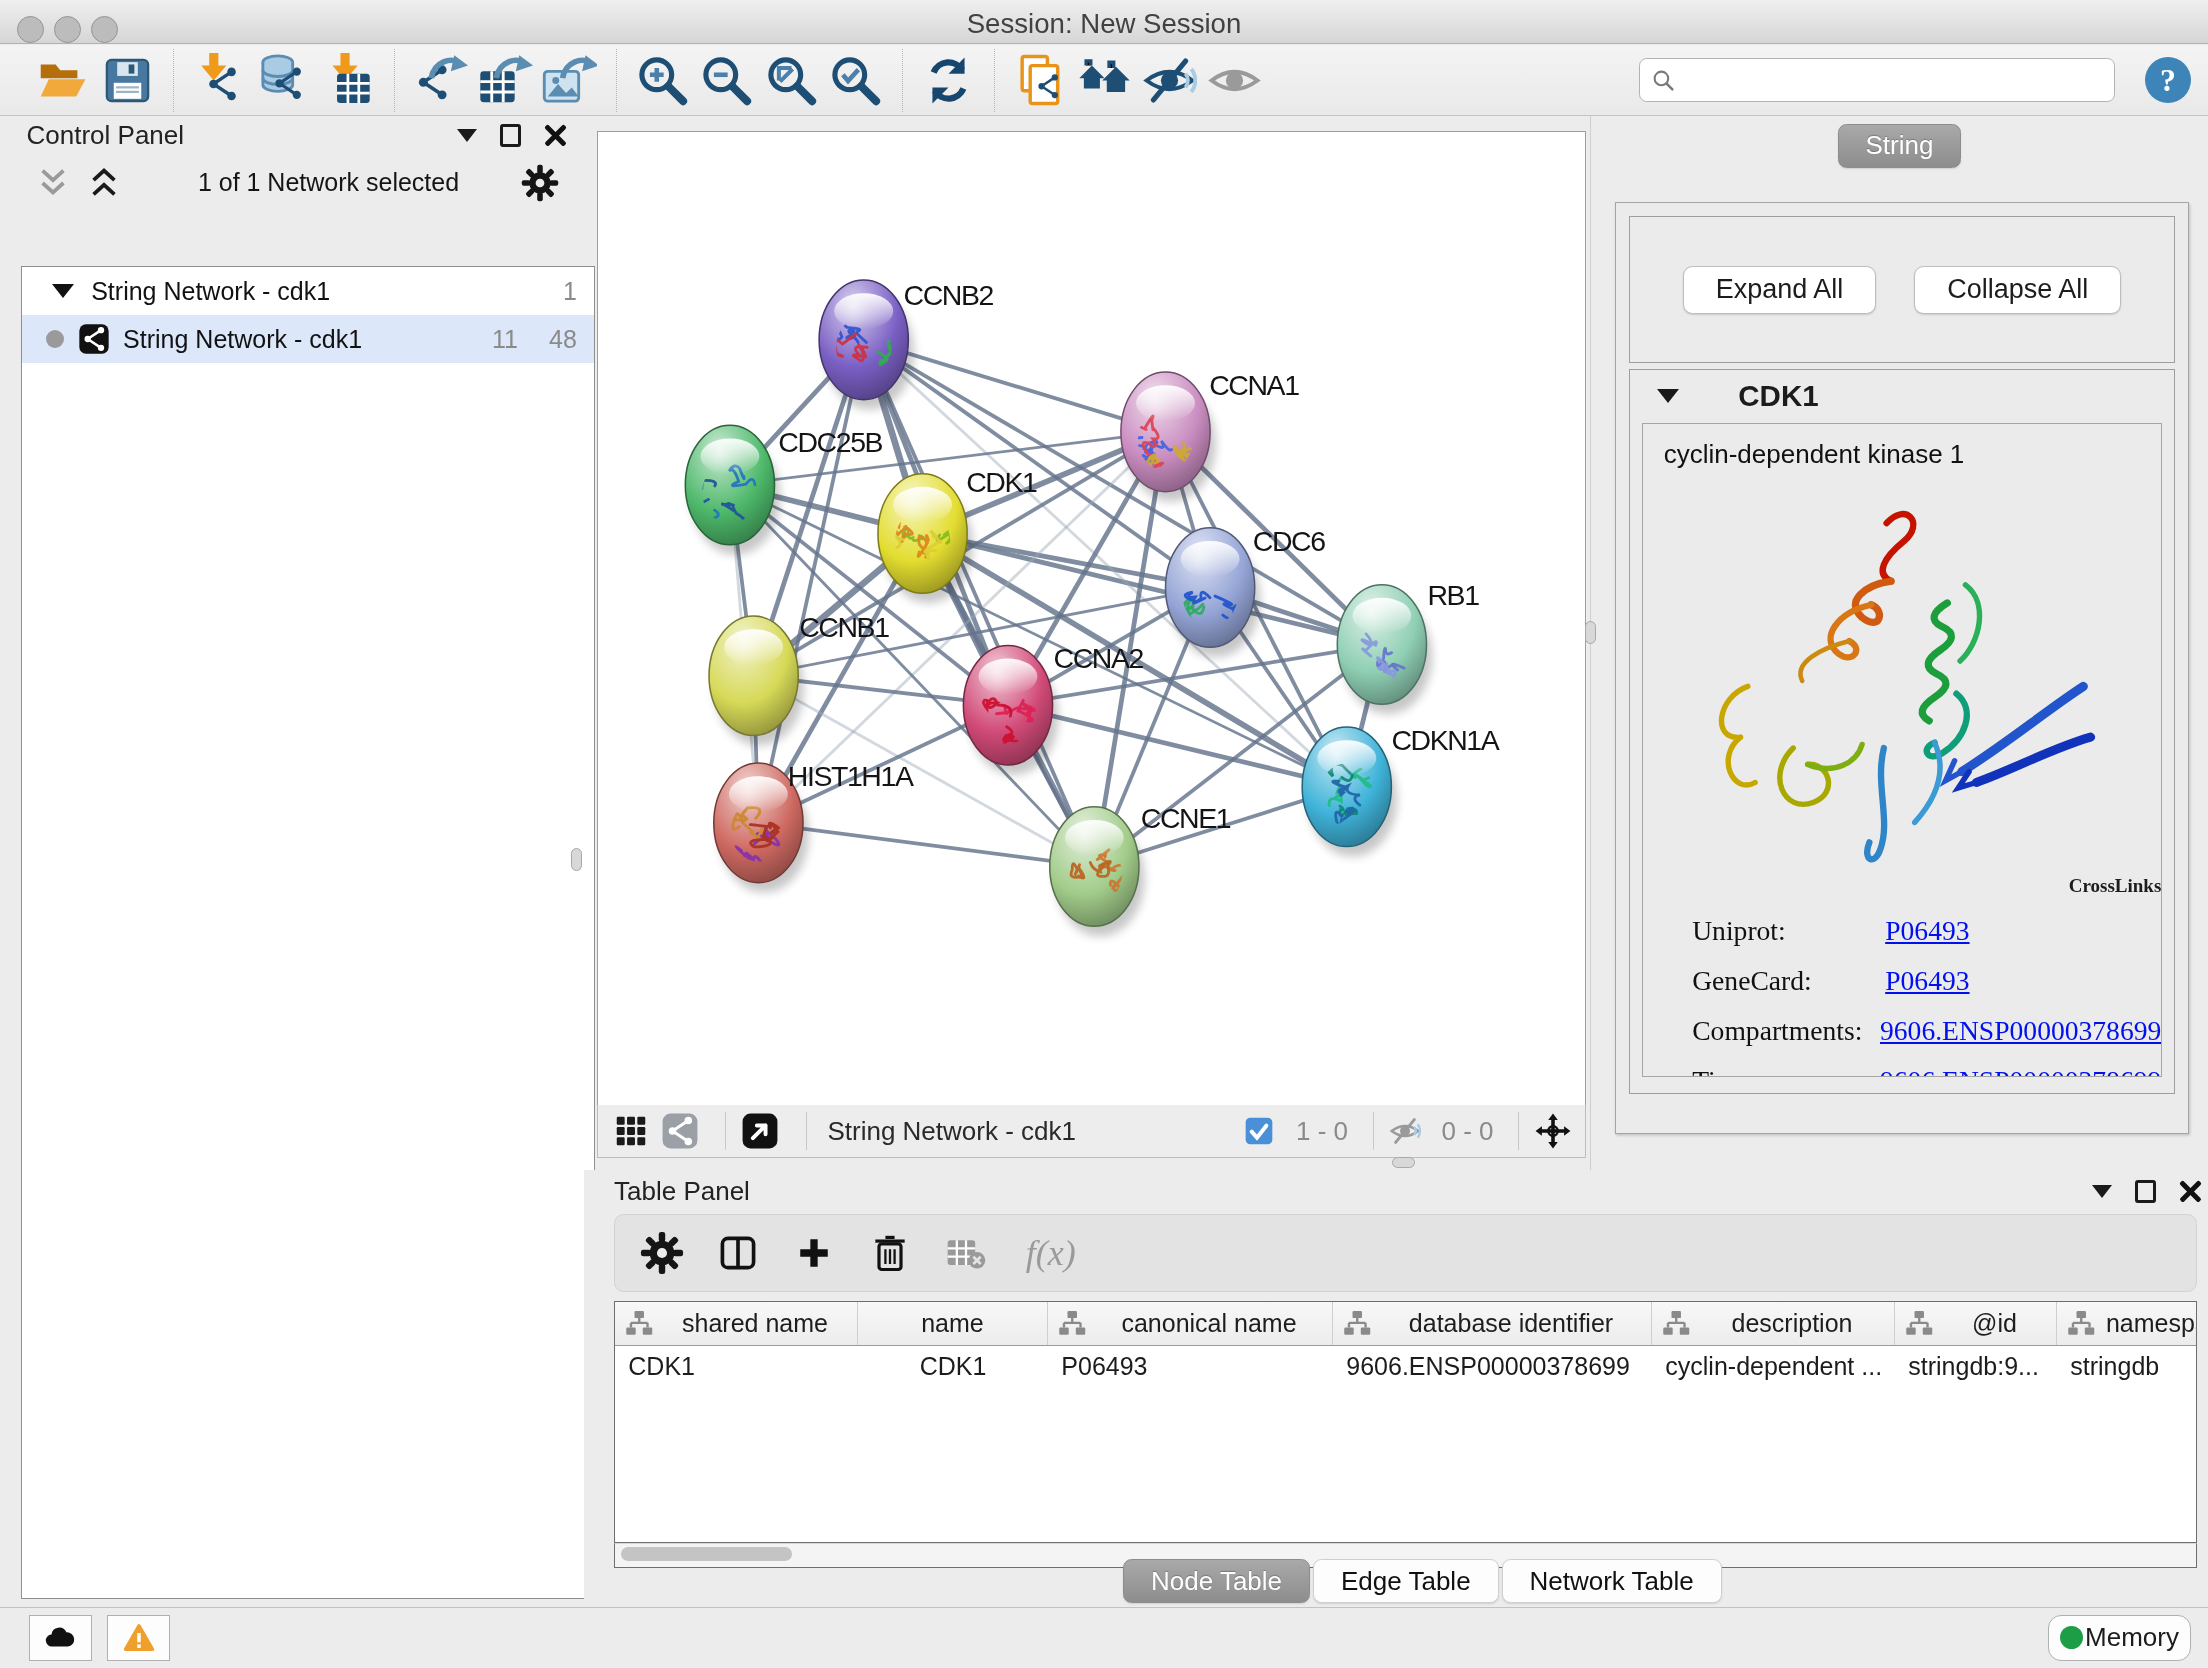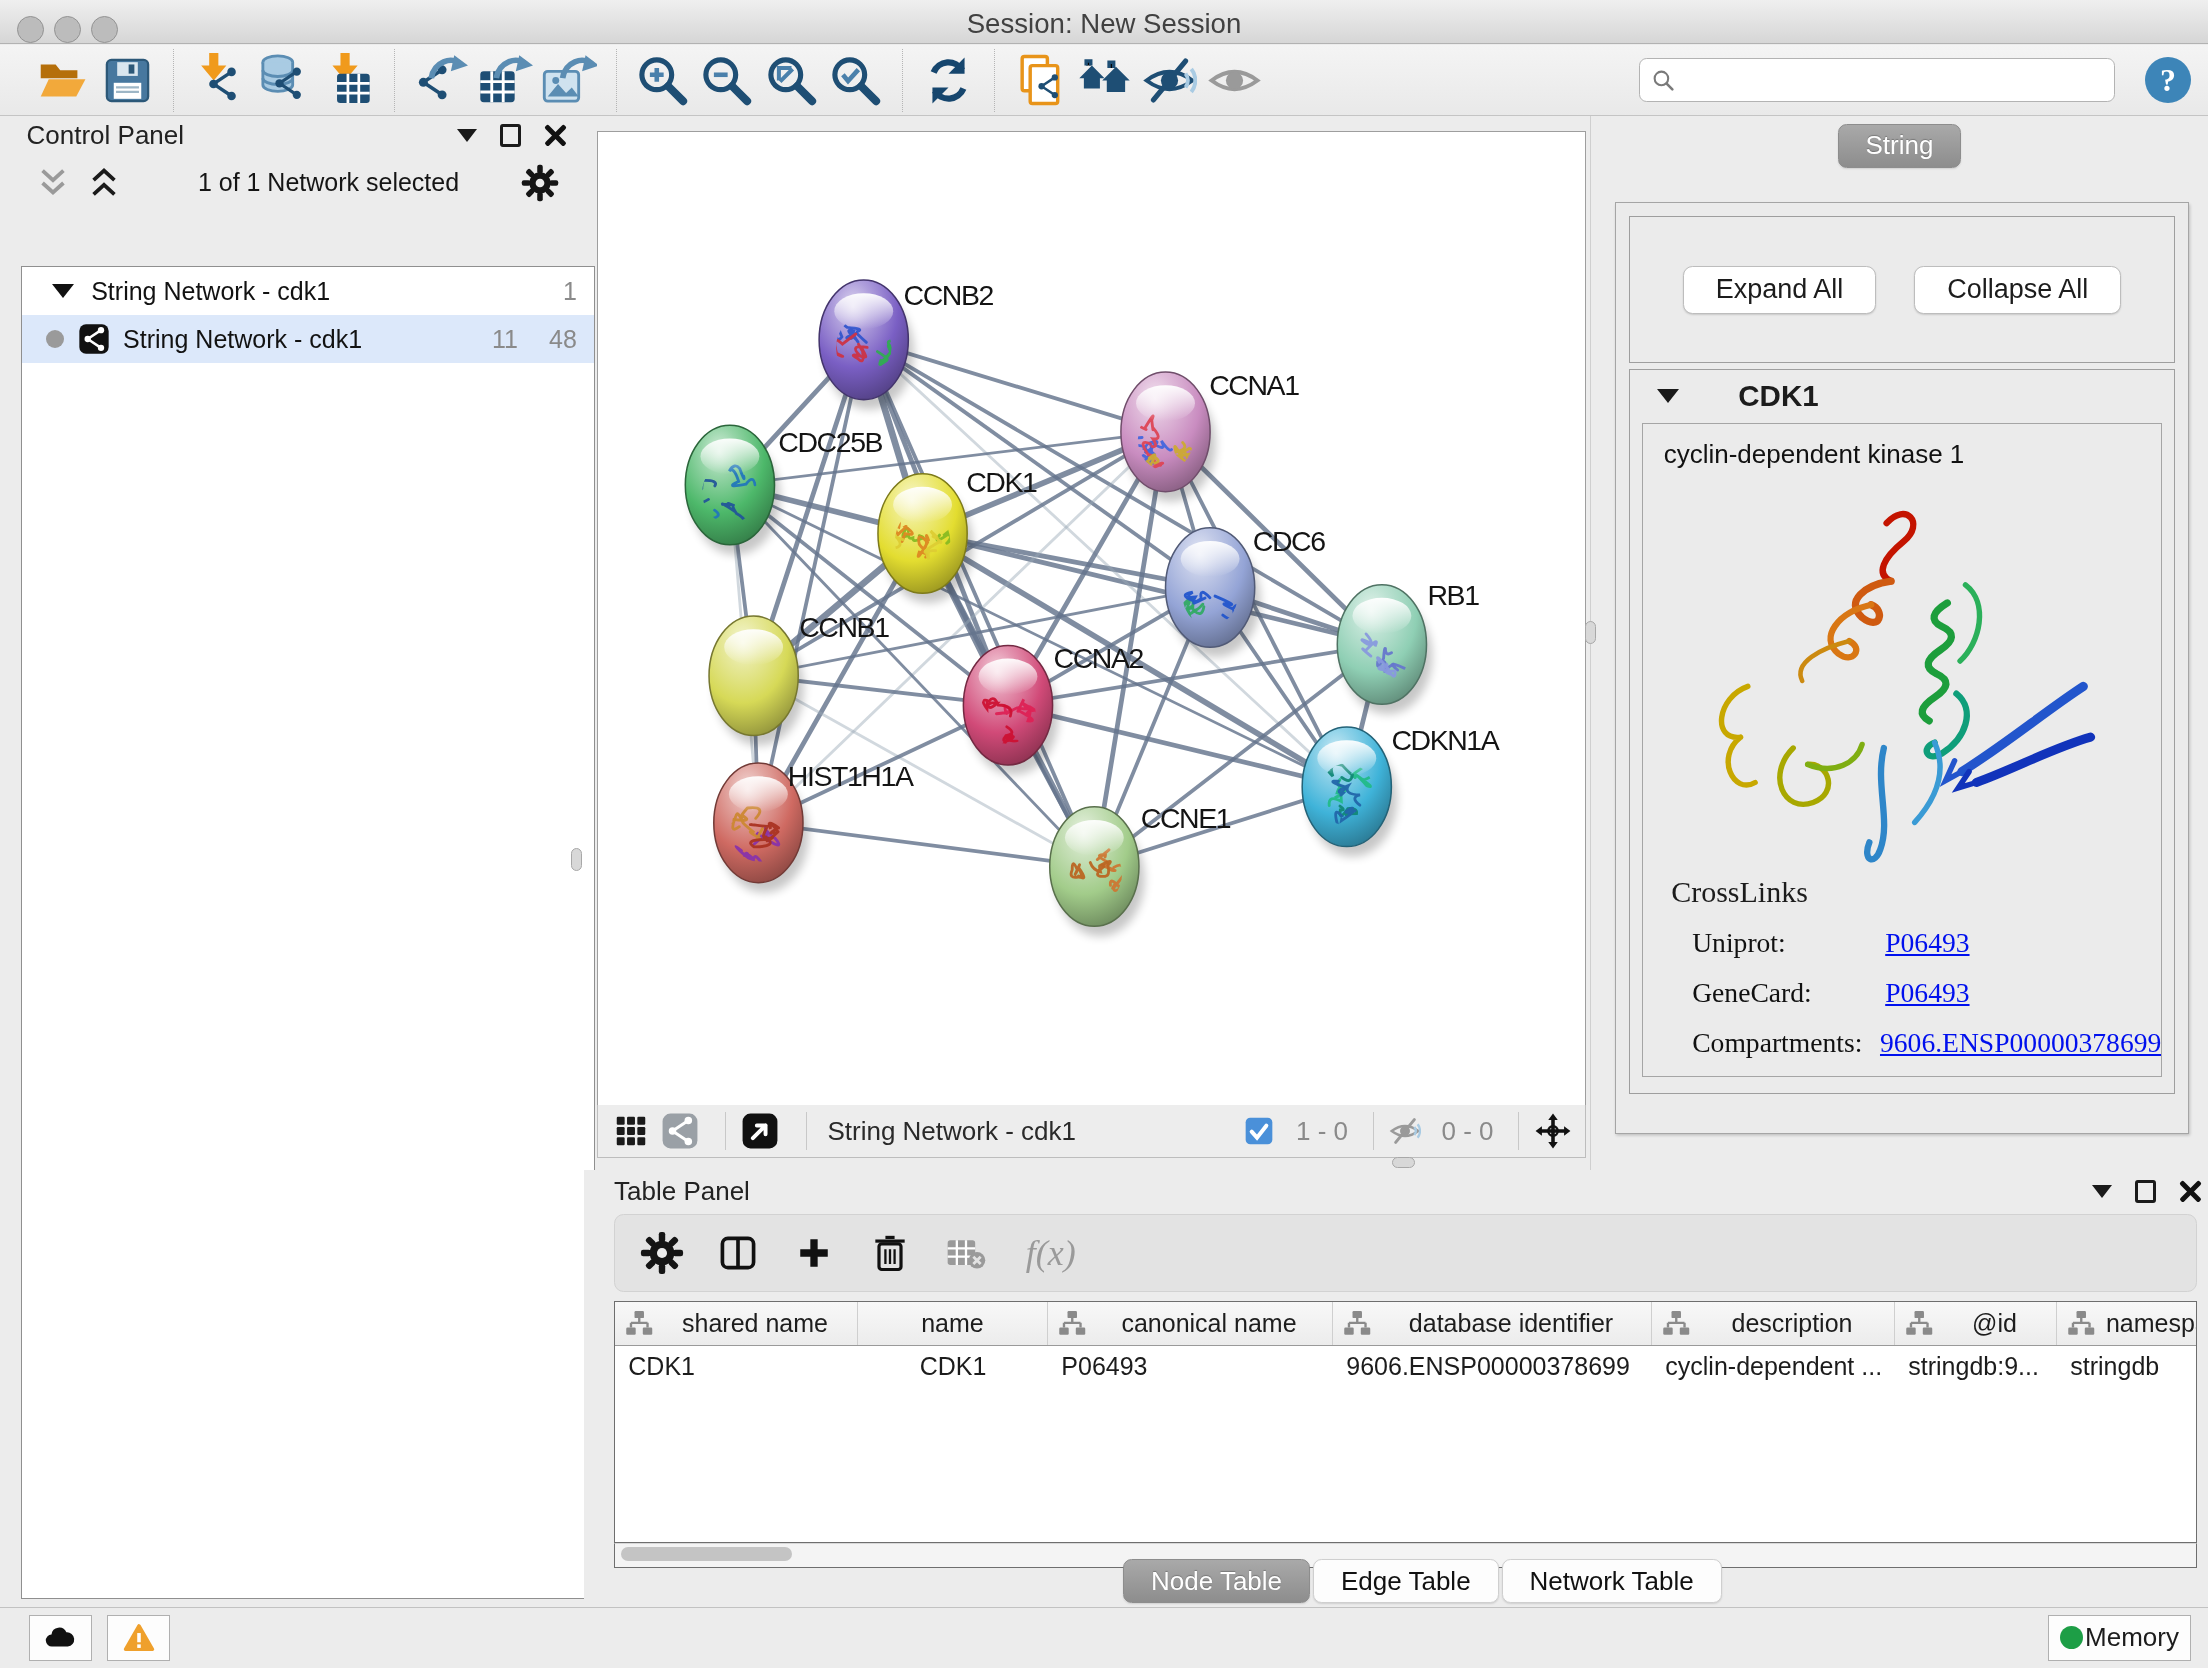--- a/index.html
+++ b/index.html
@@ -98,21 +98,21 @@
   .rp-btn { height:48px; padding:0 32px; background:#fff; border:1.4px solid #bdbdbd; border-radius:9.5px;
     font-size:27px; display:flex; align-items:center; box-shadow:0 1px 1.9px rgba(0,0,0,.15); cursor:pointer; }
   #rp-body { margin:5.7px 13.3px 0 13.3px; border:1px solid #9e9e9e; height:725px; background:#ebebeb; }
   #rp-protein-head { height:53px; display:flex; align-items:center; padding:0 27px; }
   #rp-protein-head .pc-tri { border-left-width:11.4px; border-right-width:11.4px; border-top-width:14.3px; }
   #rp-protein-name { font-size:29.5px; font-weight:bold; margin-left:59px; }
   #rp-inner { margin:0 11.4px; border:1px solid #a5a5a5; height:654px; background:#ebebeb; overflow:hidden; }
   #rp-desc { font-size:26px; padding:15px 0 0 21px; color:#111; }
   #rp-ribbon { display:block; margin:5.7px auto 0 auto; }
   #rp-cross { padding:0 0 0 28.5px; font-family:"Liberation Serif", serif; }
-  #rp-cross-title { font-size:30px; font-weight:normal; margin-bottom:9.5px; }
+  #rp-cross-title { font-size:19px; font-weight:bold; margin-bottom:9.5px;text-align:right; }
   .cl-row { display:flex; font-size:27.6px; line-height:50px; }
   .cl-label { width:214px; padding-left:21px; color:#111; }
   .cl-link { color:#0010ee; text-decoration:underline; cursor:pointer; }
 
   
   #table-panel { position:absolute; left:584px; top:1054px; right:0; bottom:0; background:#ececec; }
   #tp-head { height:42px; display:flex; align-items:center; padding:0 0 0 30px; }
   #tp-toolbar { margin:1.9px 11.4px 0 30px; height:78px; background:#e3e3e3; border:1px solid #d2d2d2;
     border-radius:9.5px; display:flex; align-items:center; padding:0 25px; gap:32px; }
   .tt-icon { width:44px; height:44px; cursor:pointer; }
@@ -131,21 +131,21 @@
   #tp-tabs { position:absolute; left:539px; bottom:3.8px; }
 
   
   #statusbar { position:absolute; left:0; right:0; bottom:0; height:61px; background:#ececec;
     border-top:1px solid #c2c2c2; }
   .sb-btn { position:absolute; top:6.7px; height:46px; background:#fdfdfd; border:1.9px solid #b0b0b0;
     display:flex; align-items:center; justify-content:center; cursor:pointer; }
   #sb-cloud { left:28.5px; width:63px; }
   #sb-warn { left:107px; width:63px; }
   .sb-btn svg { width:34px; height:34px; }
-  #sb-mem { right:17px; width:143px; gap:2px; font-size:26px; }
+  #sb-mem { right:17px; width:143px; gap:2px; font-size:26px;border-radius:13px; }
   #mem-dot { width:23px; height:23px; border-radius:50%; background:#1d9e46; }
 
   
   .pill { position:absolute; background:#d8d8d8; border:1px solid #a8a8a8; border-radius:7.6px; cursor:pointer; }
   .pill.v { width:10.5px; height:23px; } .pill.h { width:23px; height:10.5px; }
 </style>
 </head>
 <body>
 
 <div id="window">

